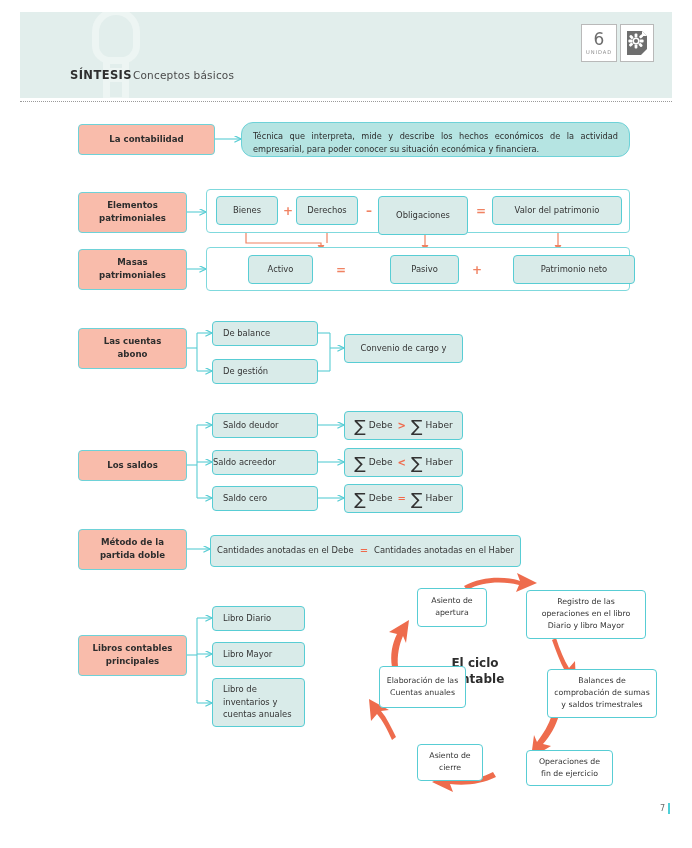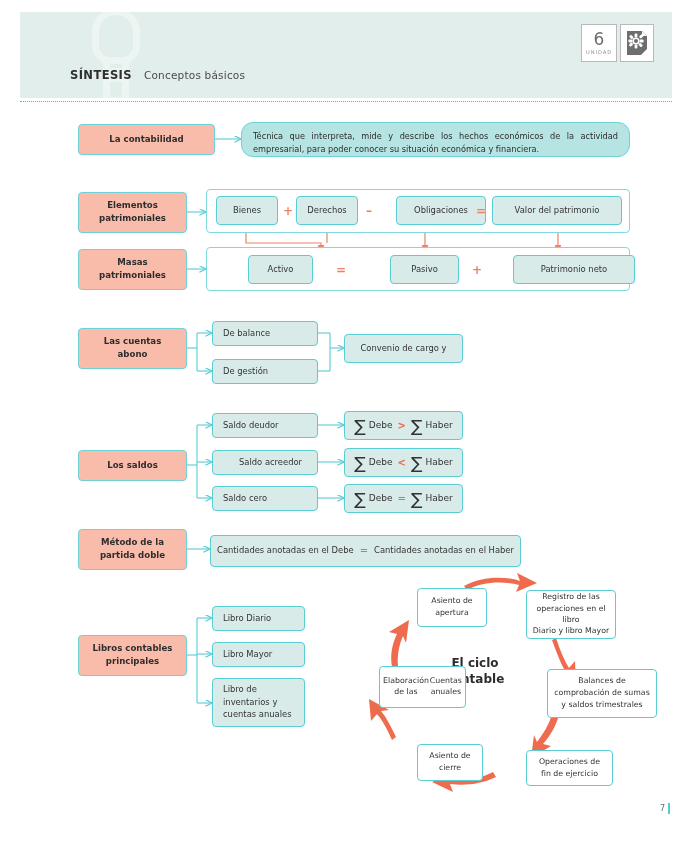--- a/index.html
+++ b/index.html
@@ -62,21 +62,21 @@
   }
   .header-title .strong {
     font-weight: bold;
     color: #2f2f2f;
     font-size: 11.5px;
     letter-spacing: .4px;
   }
   .header-title .sub {
     color: #4a4a4a;
     font-size: 10.5px;
-    margin-left: 12px;
+    margin-left: 1px;
   }
 
   .unit-badge {
     position: absolute;
     right: 18px; top: 12px;
     display: flex;
     align-items: stretch;
     height: 38px;
   }
   .unit-num {
@@ -342,21 +342,21 @@
 <div class="box outline" style="left:206px; top:189px; width:424px; height:44px;"></div>
 
 <div class="box teal" style="left:216px; top:196px; width:62px; height:29px;">
   <span>Bienes</span>
 </div>
 <div class="inline-op" style="left:278px; top:205px; width:20px;">+</div>
 <div class="box teal" style="left:296px; top:196px; width:62px; height:29px;">
   <span>Derechos</span>
 </div>
 <div class="inline-op" style="left:358px; top:205px; width:22px;">–</div>
-<div class="box teal" style="left:396px; top:196px; width:90px; height:29px;">
+<div class="box teal" style="left:378px; top:196px; width:90px; height:39px;">
   <span>Obligaciones</span>
 </div>
 <div class="inline-op" style="left:470px; top:205px; width:22px;">=</div>
 <div class="box teal" style="left:492px; top:196px; width:130px; height:29px;">
   <span>Valor del patrimonio</span>
 </div>
 
 <div class="box pink" style="left:78px; top:249px; width:109px; height:41px; flex-direction:column; gap:1px;">
   <span>Masas</span>
   <span>patrimoniales</span>
@@ -397,21 +397,21 @@
   <span>Saldo deudor</span>
 </div>
 <div class="box teal formula" style="left:344px; top:411px; width:119px; height:29px;">
   <span class="sig">∑</span>
   <span>Debe</span>
   <span class="op">&gt;</span>
   <span class="sig">∑</span>
   <span>Haber</span>
 </div>
 
-<div class="box teal" style="left:212px; top:450px; width:106px; height:25px; justify-content:flex-start; padding-left:26px;">
+<div class="box teal" style="left:212px; top:450px; width:106px; height:25px; justify-content:flex-start; padding-left:0;">
   <span>Saldo acreedor</span>
 </div>
 <div class="box teal formula" style="left:344px; top:448px; width:119px; height:29px;">
   <span class="sig">∑</span>
   <span>Debe</span>
   <span class="op">&lt;</span>
   <span class="sig">∑</span>
   <span>Haber</span>
 </div>
 
@@ -455,21 +455,21 @@
 <div class="cycle-title" style="left:440px; top:655px; width:70px;">
   <div>El ciclo</div>
   <div>contable</div>
 </div>
 
 <div class="box white" style="left:391px; top:588px; width:70px; height:39px; flex-direction:column; gap:1px; font-size:7.8px;">
   <span>Asiento de</span>
   <span>apertura</span>
 </div>
 
-<div class="box white" style="left:500px; top:590px; width:90px; height:49px; flex-direction:column; gap:1px; font-size:7.8px;">
+<div class="box white" style="left:500px; top:590px; width:120px; height:49px; flex-direction:column; gap:1px; font-size:7.8px;">
   <span>Registro de las</span>
   <span>operaciones en el libro</span>
   <span>Diario y libro Mayor</span>
 </div>
 
 <div class="box white" style="left:521px; top:669px; width:110px; height:49px; flex-direction:column; gap:1px; font-size:7.8px;">
   <span>Balances de</span>
   <span>comprobación de sumas</span>
   <span>y saldos trimestrales</span>
 </div>
@@ -477,21 +477,21 @@
 <div class="box white" style="left:500px; top:750px; width:87px; height:36px; flex-direction:column; gap:1px; font-size:7.8px;">
   <span>Operaciones de</span>
   <span>fin de ejercicio</span>
 </div>
 
 <div class="box white" style="left:391px; top:744px; width:66px; height:37px; flex-direction:column; gap:1px; font-size:7.8px;">
   <span>Asiento de</span>
   <span>cierre</span>
 </div>
 
-<div class="box white" style="left:353px; top:666px; width:87px; height:42px; flex-direction:row; gap:1px; font-size:7.8px;">
+<div class="box white" style="left:353px; top:666px; width:87px; height:42px; flex-direction:column; gap:1px; font-size:7.8px;">
   <span>Elaboración de las</span>
   <span>Cuentas anuales</span>
 </div>
 
 <div class="page-num">
   <span>7</span>
   <span class="bar"></span>
 </div>
 
 </body></html>

